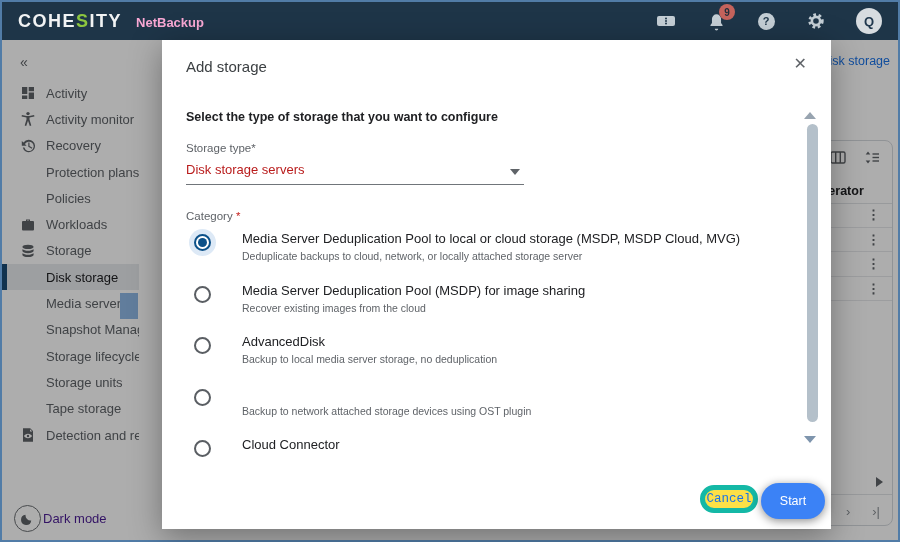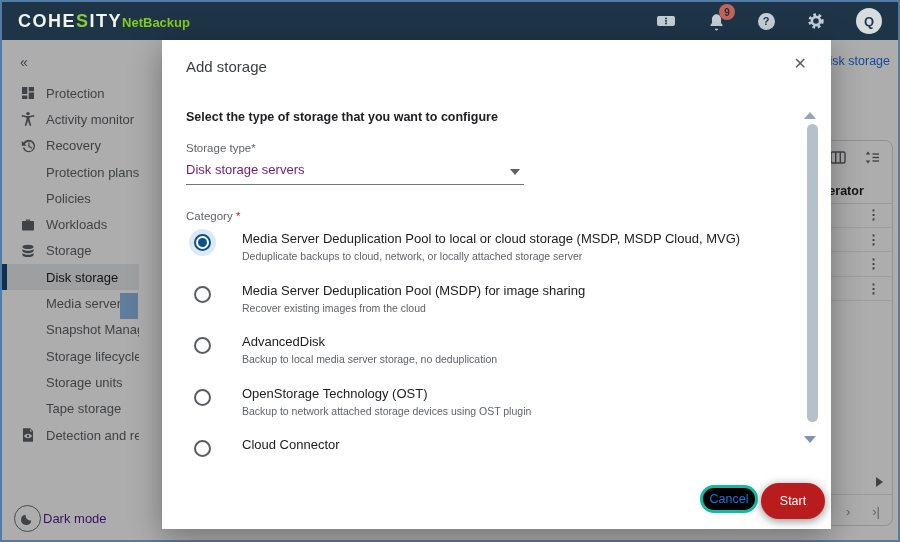--- a/index.html
+++ b/index.html
@@ -7,21 +7,21 @@
     font-family:"Liberation Sans", sans-serif; background:#fff; }
   #app { position:absolute; inset:0; width:900px; height:542px;
     border:2px solid #517ca7; background:#fff; }
 
   
   .app-header { position:absolute; left:0; top:0; right:0; height:38px;
     background:#1e3548; display:flex; align-items:center; padding:0 16px; z-index:5; }
   .brand { display:flex; align-items:baseline; }
   .brand-main { color:#f1f3f4; font-size:18px; font-weight:bold; letter-spacing:1.5px; }
   .brand-main .green-s { color:#8cc63f; }
-  .brand-product { color:#84cc16; font-size:13px; font-weight:bold; }
+  .brand-product { color:#f9a8d4; font-size:13px; font-weight:bold; margin-left:14px; }
   .header-actions { margin-left:auto; display:flex; align-items:center; gap:30px; }
   .h-icon { position:relative; width:20px; height:20px; display:flex;
     align-items:center; justify-content:center; cursor:pointer; }
   .h-icon svg { display:block; }
   .badge { position:absolute; top:-7px; right:-9px; min-width:16px; height:16px;
     border-radius:8px; background:#c4635c; color:#22303c; font-size:10px; font-weight:bold;
     display:flex; align-items:center; justify-content:center; padding:0 3px; }
   .help-circle { width:17px; height:17px; border-radius:50%; background:#c4ced5;
     color:#1e3548; font-size:11px; font-weight:bold; display:flex; align-items:center;
     justify-content:center; }
@@ -78,21 +78,21 @@
   .modal { position:absolute; left:160px; top:38px; width:669px; height:489px;
     background:#fff; border-radius:0; z-index:20;
     box-shadow:0 8px 30px rgba(0,0,0,0.35); }
   .modal-title { position:absolute; left:24px; top:18px; font-size:15px; color:#3c4043; }
   .modal-close { position:absolute; right:24px; top:16px; font-size:16px; color:#5f6368;
     cursor:pointer; line-height:1; }
   .modal-intro { position:absolute; left:24px; top:70px; font-size:12.5px;
     font-weight:bold; color:#202124; }
   .field-label { position:absolute; left:24px; top:102px; font-size:11.5px; color:#5f6368; }
   .select-field { position:absolute; left:24px; top:119px; width:338px; height:26px;
-    border-bottom:1px solid #70757a; font-size:13px; color:#701a75; cursor:pointer; }
+    border-bottom:1px solid #70757a; font-size:13px; color:#b91c1c; cursor:pointer; }
   .select-field .value { position:absolute; left:0; top:3px; }
   .dd-arrow { position:absolute; right:4px; top:10px; width:0; height:0;
     border-left:5px solid transparent; border-right:5px solid transparent;
     border-top:6px solid #5f6368; }
   .category-label { position:absolute; left:24px; top:170px; font-size:11.5px; color:#5f6368; }
   .category-label .req { color:#c5221f; }
   .options { position:absolute; left:24px; top:188px; right:40px; height:232px;
     overflow:hidden; }
   .option { position:absolute; left:0; right:0; height:52px; cursor:pointer; }
   .radio-wrap { position:absolute; left:3px; top:1px; width:27px; height:27px;
@@ -113,24 +113,24 @@
     border-left:6px solid transparent; border-right:6px solid transparent;
     border-bottom:7px solid #98a4b0; cursor:pointer; }
   .m-scroll-thumb { position:absolute; right:13px; top:84px; width:11px; height:298px;
     background:#b4c0ca; border-radius:6px; cursor:pointer; }
   .m-scroll-down { position:absolute; right:15px; top:396px; width:0; height:0;
     border-left:6px solid transparent; border-right:6px solid transparent;
     border-top:7px solid #7e95ad; cursor:pointer; }
 
   
   .btn-cancel { position:absolute; right:73px; bottom:16px; width:58px; height:28px;
-    border:3px solid #14b8a6; border-radius:14px; background:#000000; color:#1a73e8;
-    font-size:12.5px; font-family:Liberation Sans, sans-serif; cursor:pointer; }
+    border:5px solid #14b8a6; border-radius:14px; background:#fde047; color:#1a73e8;
+    font-size:12.5px; font-family:Liberation Mono, monospace; cursor:pointer; }
   .btn-start { position:absolute; right:6px; bottom:10px; width:64px; height:36px;
-    border:none; border-radius:18px; background:#b91c1c; color:#ffffff;
+    border:none; border-radius:18px; background:#3b82f6; color:#ffffff;
     font-size:12.5px; font-family:inherit; cursor:pointer;
     box-shadow:0 2px 10px rgba(0,0,0,0.45); }
 </style>
 </head>
 <body>
 
 <div id="app">
 
   <div class="app-header">
     <div class="brand">
@@ -165,21 +165,21 @@
     </div>
   </div>
 
   <div class="sidebar">
     <div class="collapse-btn">«</div>
 
     <div class="nav-item">
       <svg class="ic" viewBox="0 0 16 16" fill="#5f6368">
           <path d="M2 2h5.3v7H2zM8.7 2H14v4.2H8.7zM8.7 7.6H14V14H8.7zM2 10.4h5.3V14H2z"></path>
         </svg>
-      <span>Protection</span>
+      <span>Activity</span>
     </div>
     <div class="nav-item">
       <svg class="ic" viewBox="0 0 16 16" fill="#5f6368">
           <circle cx="8" cy="2.6" r="1.7"></circle>
           <path d="M1.6 5.4l4.9 1.2v1.9l-1.8 6 1.5.5L8 9.7l1.8 5.3 1.5-.5-1.8-6V6.6l4.9-1.2-.3-1.4-4.8 1.1H6.7L1.9 4z"></path>
         </svg>
       <span>Activity monitor</span>
     </div>
     <div class="nav-item">
       <svg class="ic" viewBox="0 0 16 16" fill="#5f6368">
@@ -319,21 +319,20 @@
         <span class="radio-wrap">
             <span class="radio"></span>
           </span>
         <span class="opt-label">AdvancedDisk</span>
         <span class="opt-desc">Backup to local media server storage, no deduplication</span>
       </div>
       <div class="option" style="top:154.5px;">
         <span class="radio-wrap">
             <span class="radio"></span>
           </span>
-        <span class="opt-label">OpenStorage Technology (OST)</span>
         <span class="opt-desc">Backup to network attached storage devices using OST plugin</span>
       </div>
       <div class="option" style="top:206px;">
         <span class="radio-wrap">
             <span class="radio"></span>
           </span>
         <span class="opt-label">Cloud Connector</span>
       </div>
     </div>
 

